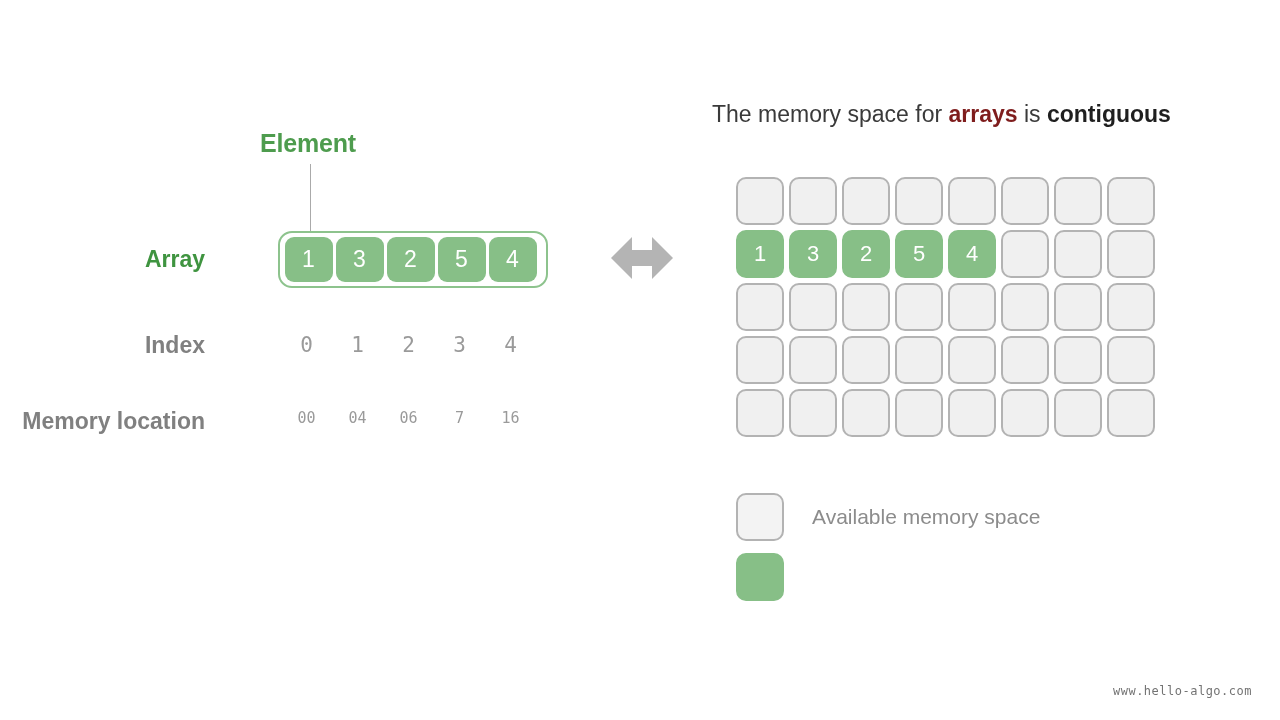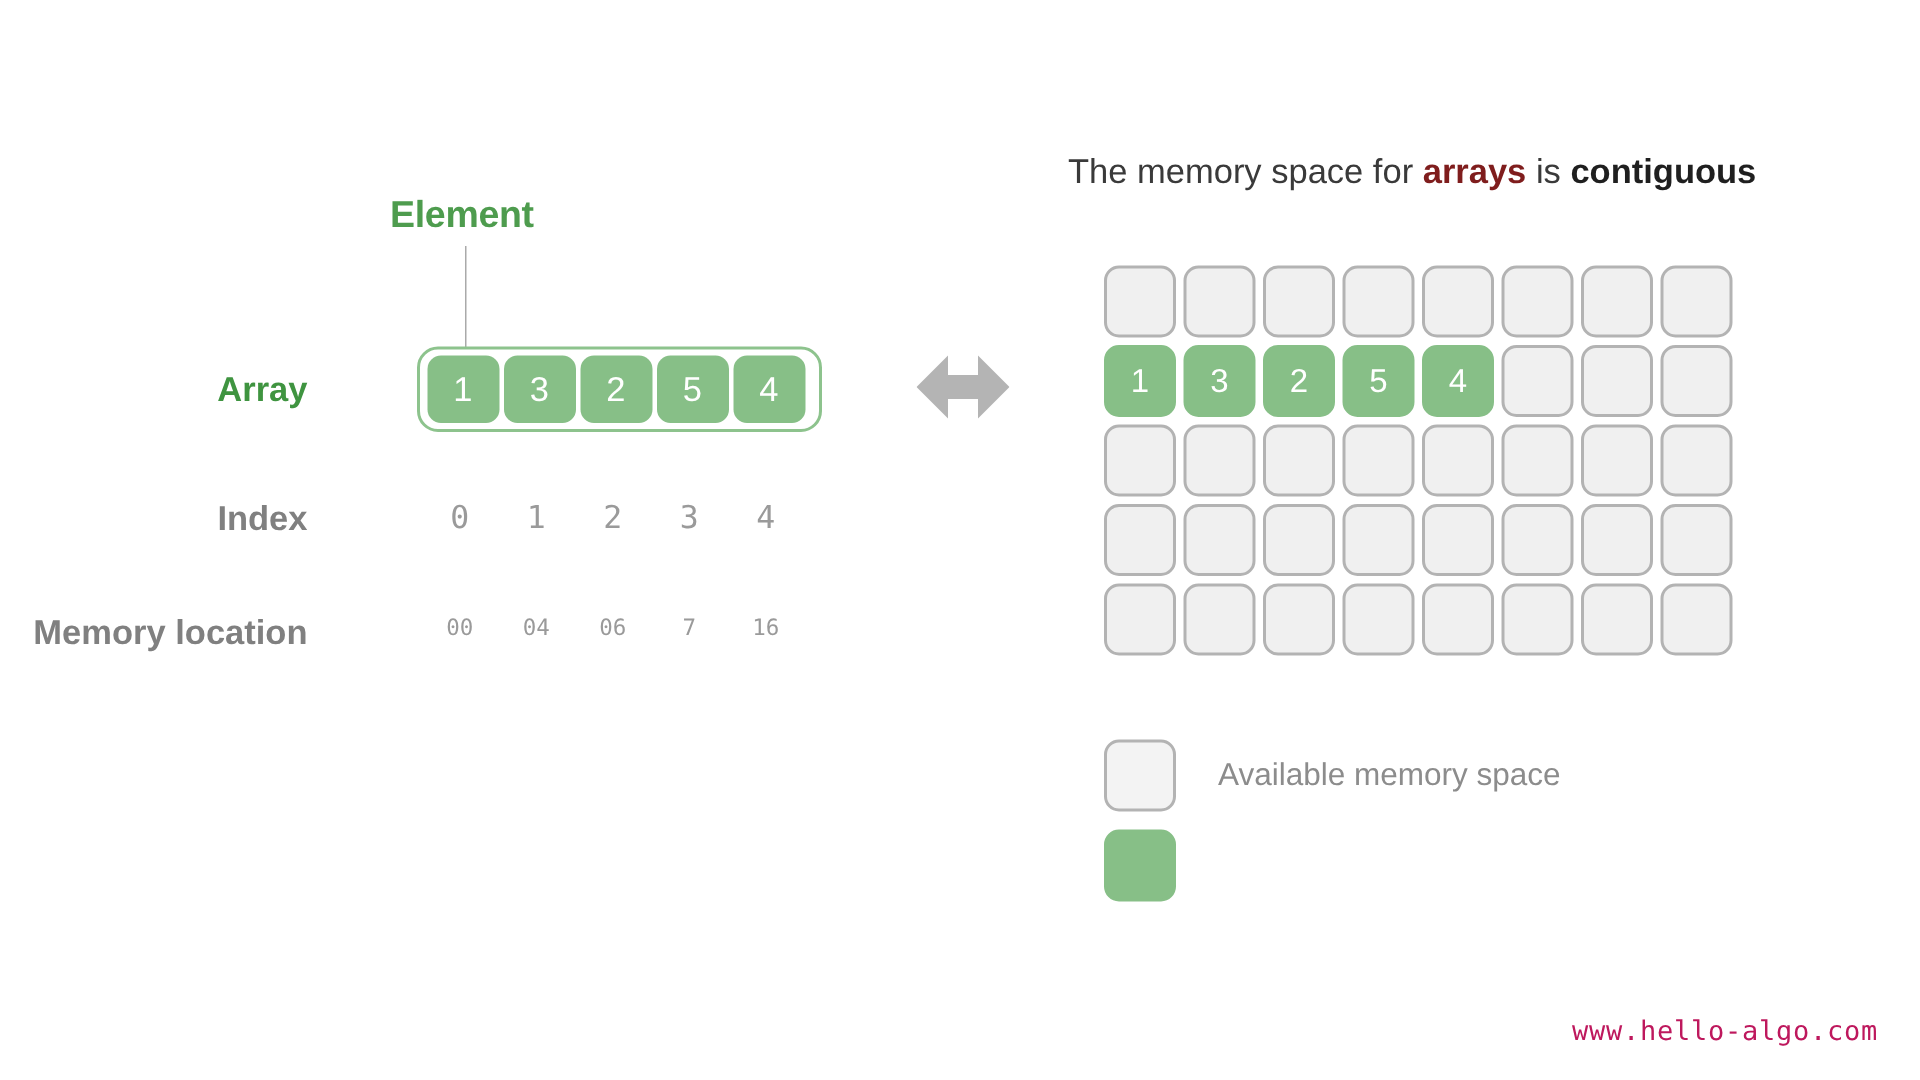--- a/index.html
+++ b/index.html
@@ -185,22 +185,22 @@
     font-size: 21px;
     color: #8c8c8c;
     white-space: nowrap;
   }
 
   .watermark {
     position: absolute;
     right: 28px;
     bottom: 22px;
     font-family: "DejaVu Sans Mono", "Liberation Mono", monospace;
-    font-size: 18px;
-    color: #be185d;
+    font-size: 12px;
+    color: #737373;
     letter-spacing: 0.5px;
   }
 </style>
 </head>
 <body>
 
 <div class="stage">
 
   <div class="element-label">Element</div>
 

